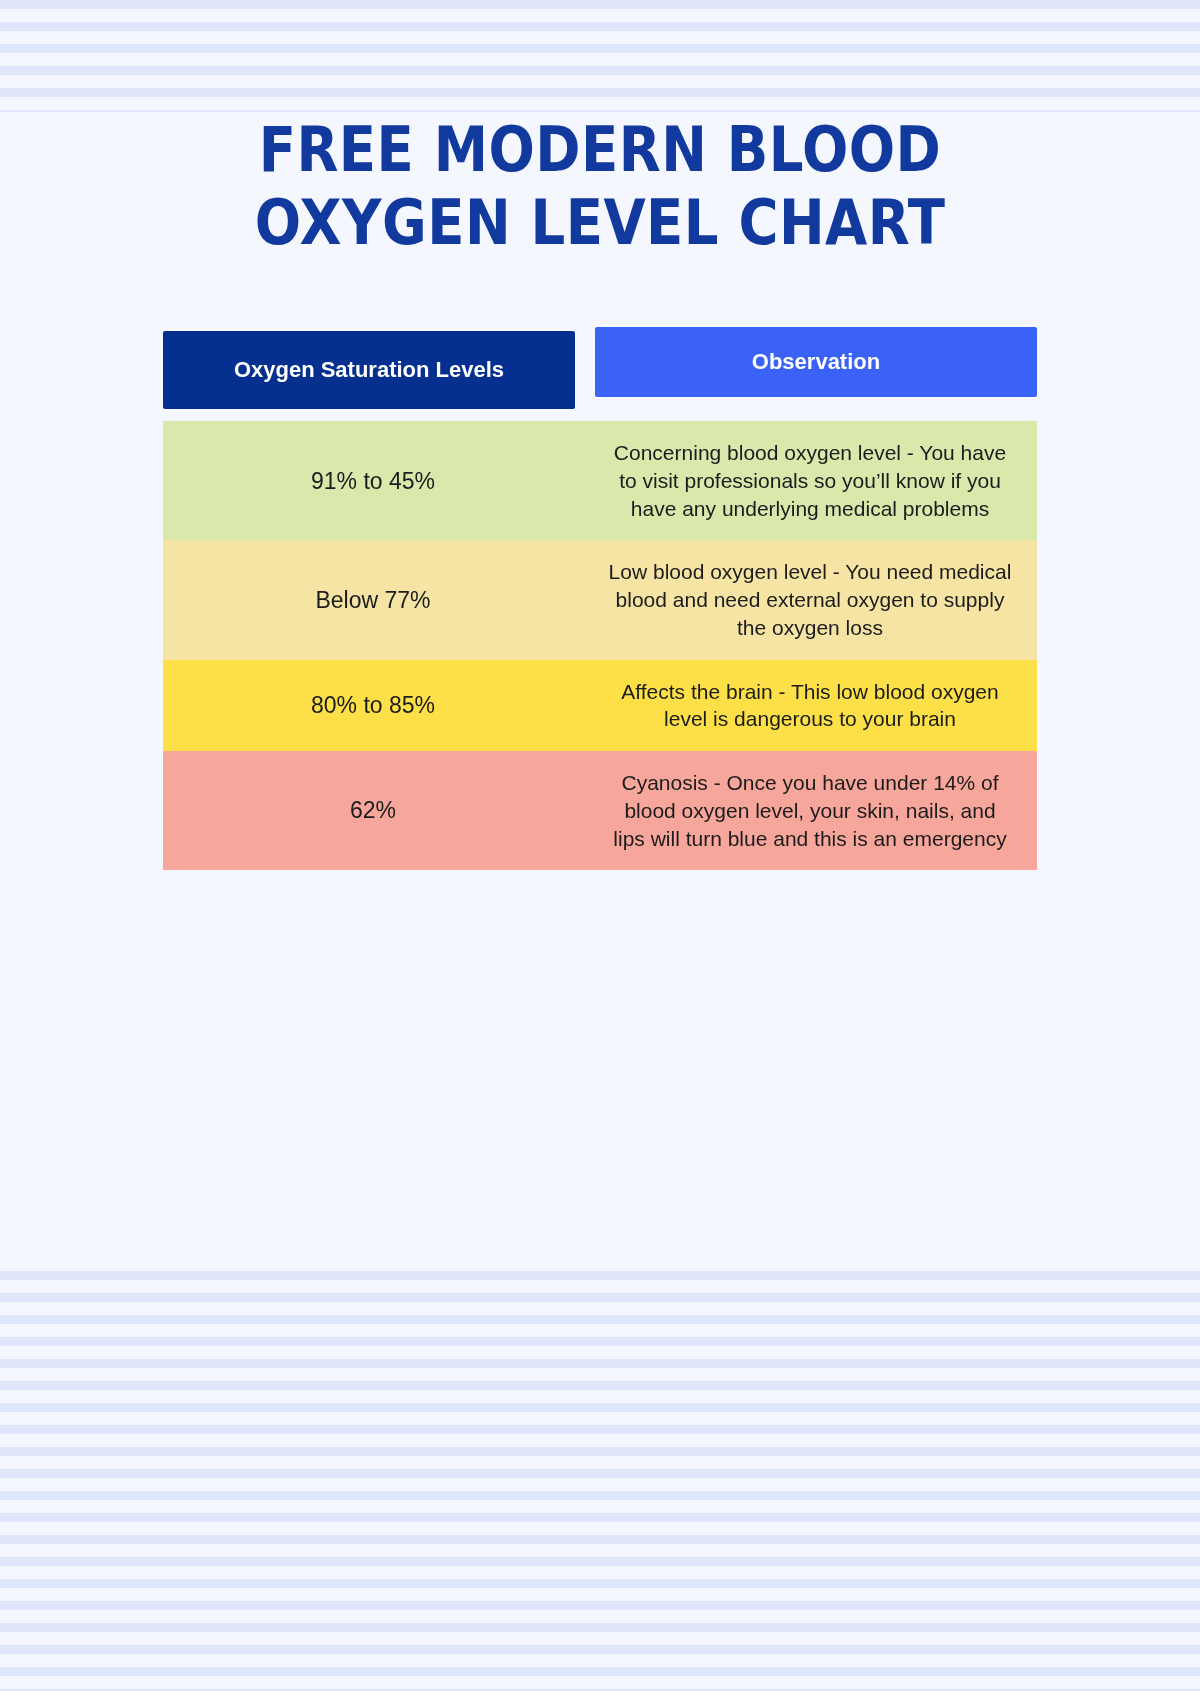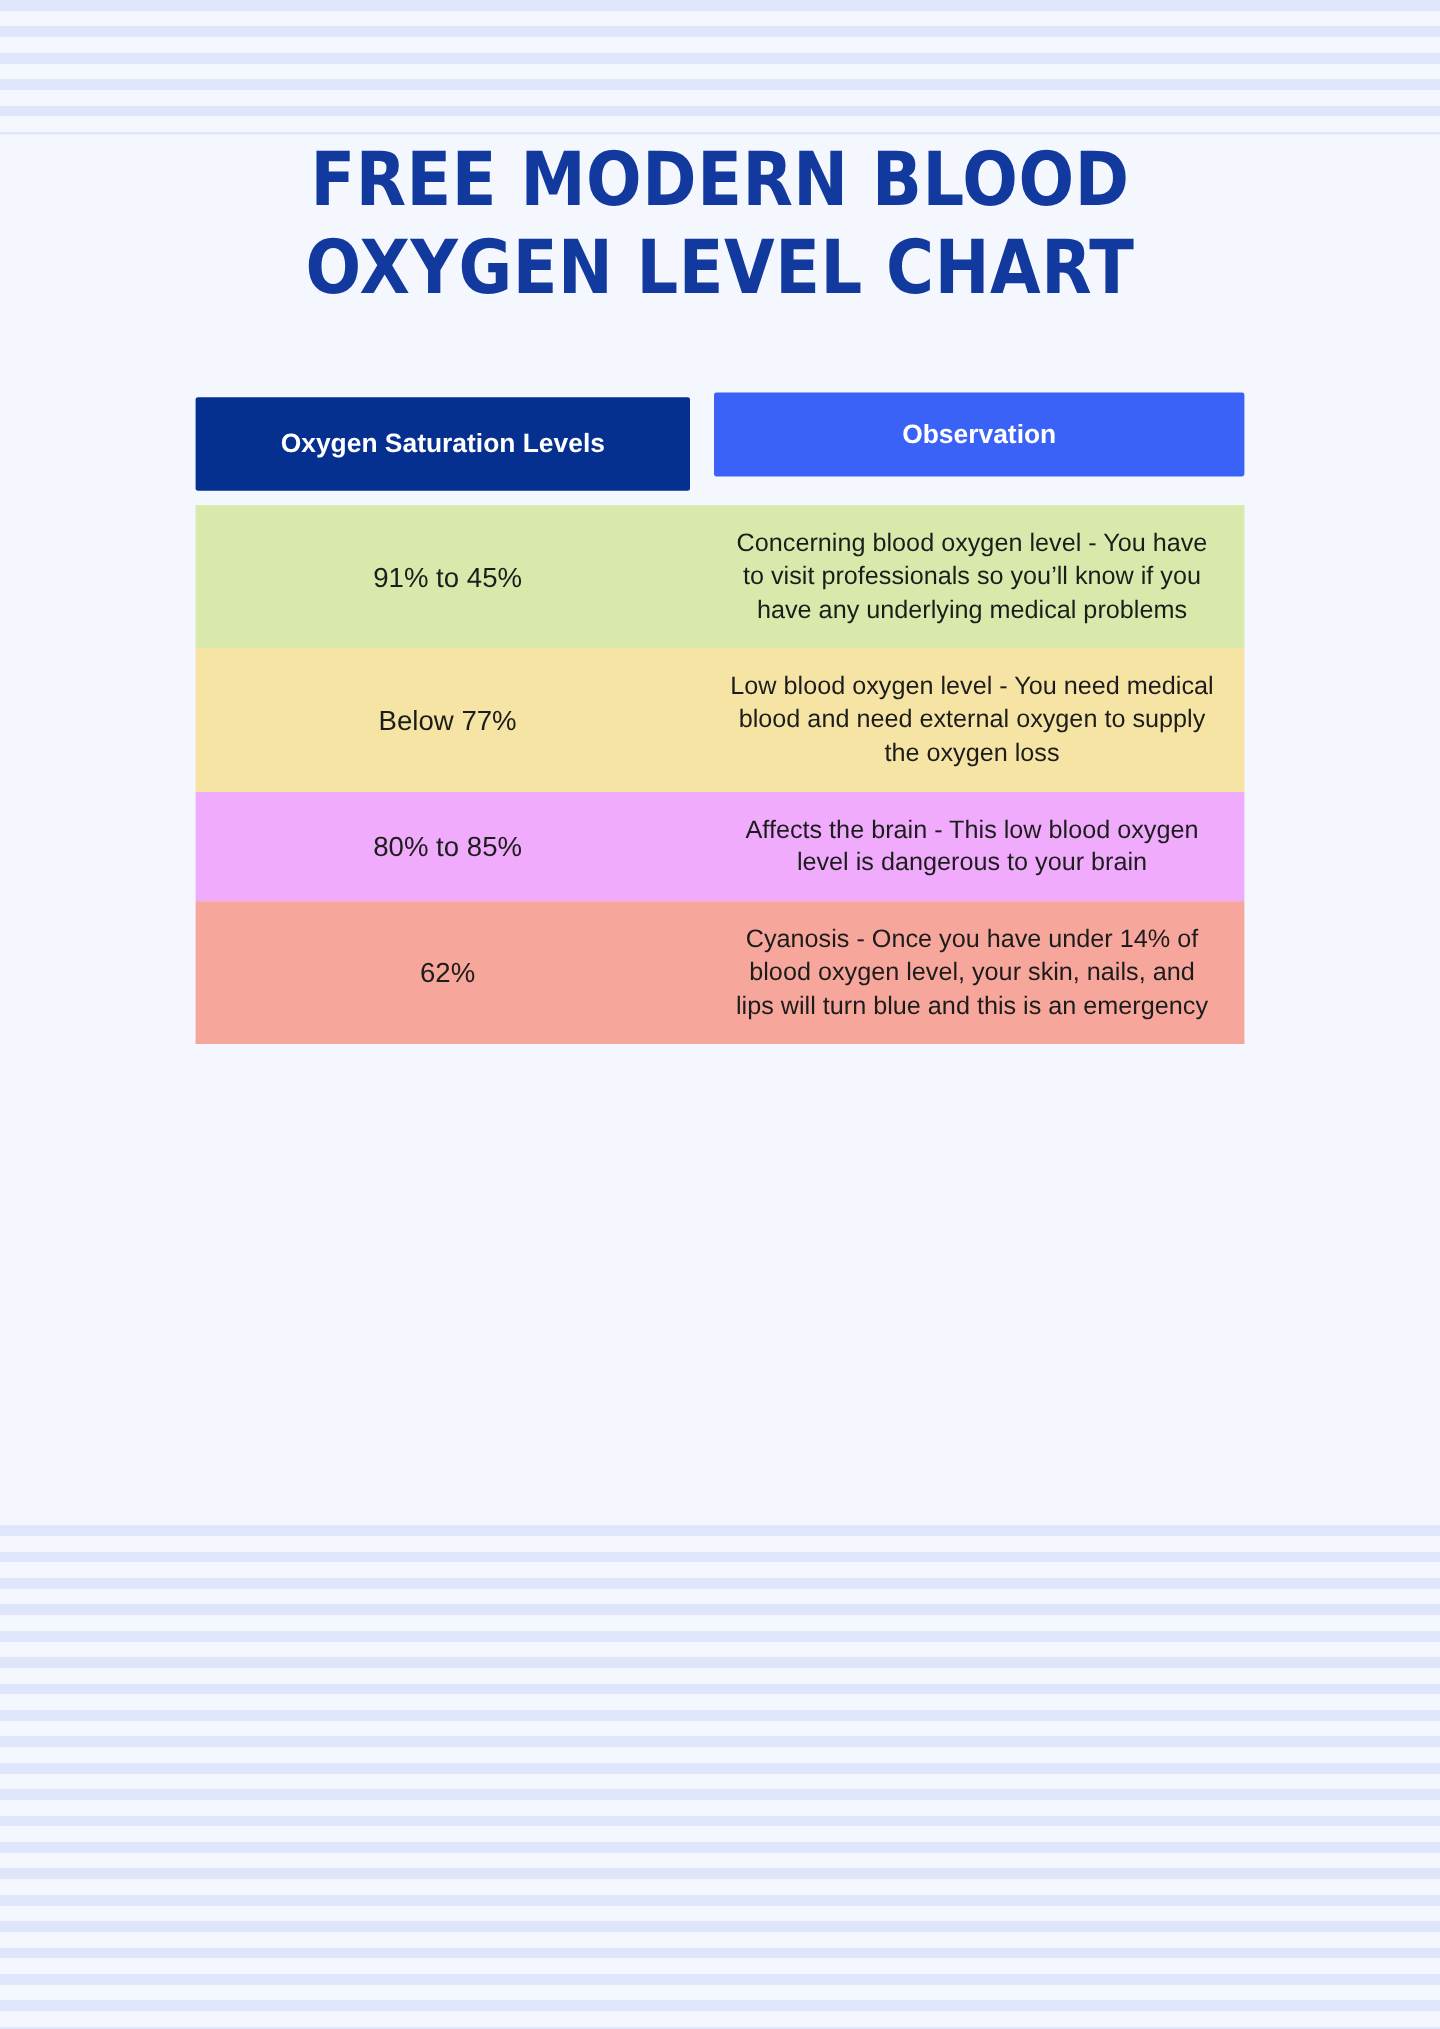--- a/index.html
+++ b/index.html
@@ -140,21 +140,21 @@
       <div class="row" style="background:#d9e9ac">
         <div class="cell cell-level">91% to 45%</div>
         <div class="cell cell-obs">Concerning blood oxygen level - You have to visit professionals so you’ll know if you have any underlying medical problems</div>
       </div>
 
       <div class="row" style="background:#f6e4a4">
         <div class="cell cell-level">Below 77%</div>
         <div class="cell cell-obs">Low blood oxygen level - You need medical blood and need external oxygen to supply the oxygen loss</div>
       </div>
 
-      <div class="row" style="background:#f0abfc">
+      <div class="row" style="background:#fde047">
         <div class="cell cell-level">80% to 85%</div>
         <div class="cell cell-obs">Affects the brain - This low blood oxygen level is dangerous to your brain</div>
       </div>
 
       <div class="row" style="background:#f7a69b">
         <div class="cell cell-level">62%</div>
         <div class="cell cell-obs">Cyanosis - Once you have under 14% of blood oxygen level, your skin, nails, and lips will turn blue and this is an emergency</div>
       </div>
 
     </div>

